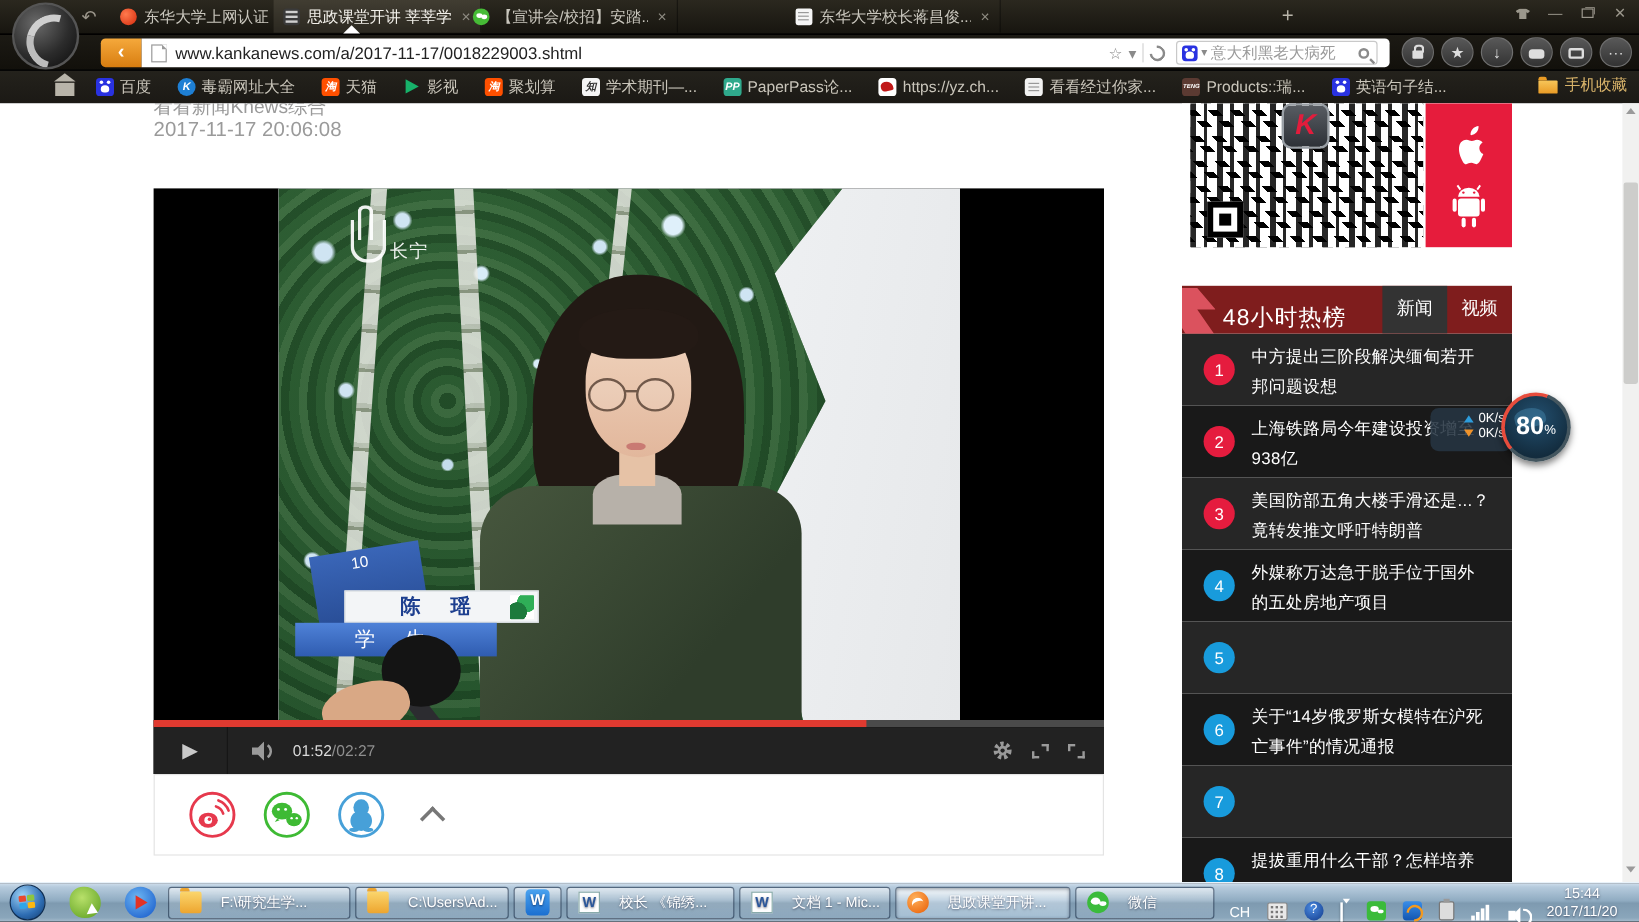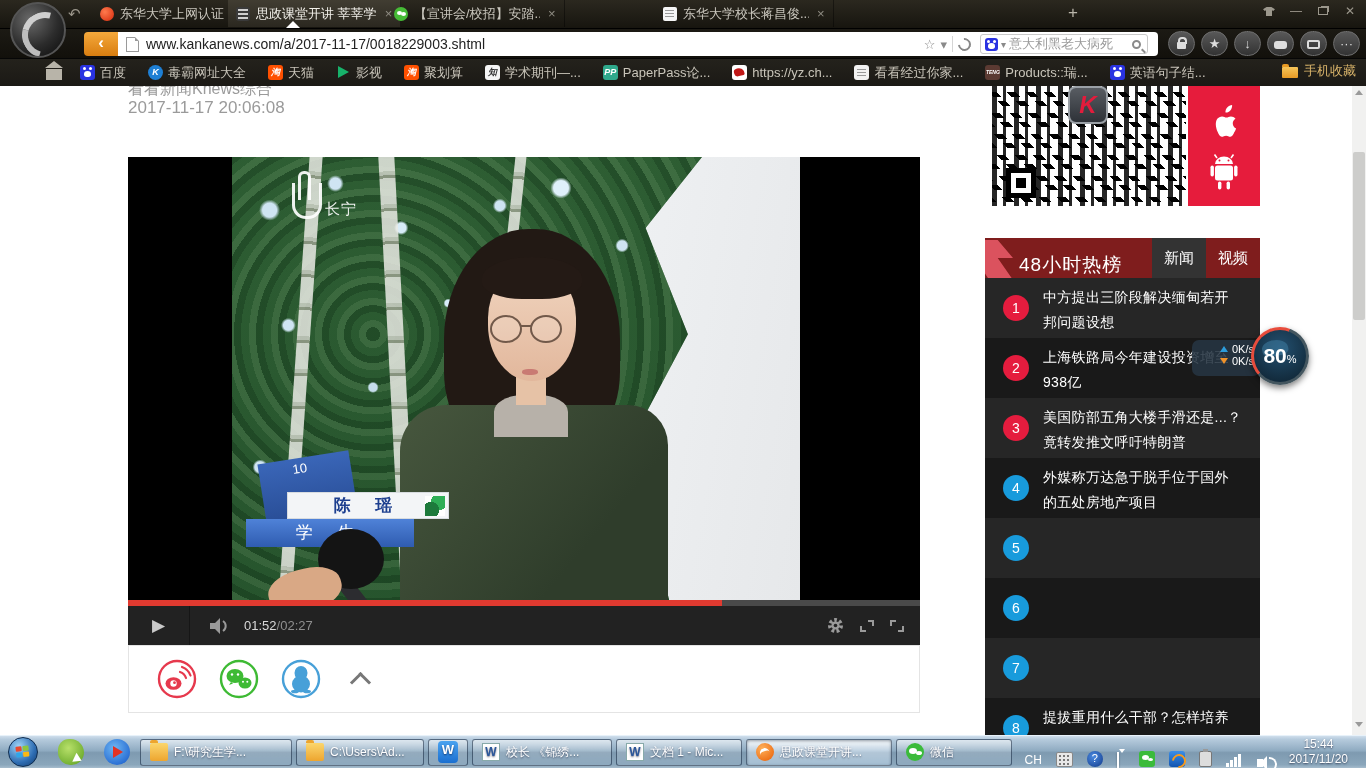--- a/index.html
+++ b/index.html
@@ -242,21 +242,21 @@
   .flag i { position:absolute; width:6px; height:5px; border-radius:1px;}
   .f1{left:0;top:0;background:#e8492f;} .f2{left:7px;top:0;background:#8dc63f;}
   .f3{left:0;top:6px;background:#30a6e8;} .f4{left:7px;top:6px;background:#fcb811;}
   .pinicon { width:26px; height:26px; margin:0 10px; position:relative;}
   .corel { background:radial-gradient(circle at 40% 35%, #b8e06a, #5a9e1e); border-radius:45% 55% 50% 50%;}
   .corel::after{content:""; position:absolute; right:2px; bottom:1px; border-left:8px solid #fff; border-top:5px solid transparent; border-bottom:5px solid transparent; transform:rotate(25deg);}
   .bplayer { background:radial-gradient(circle at 40% 35%, #6db6f2, #1255c9); border-radius:50%;}
   .bplayer::after{content:""; position:absolute; left:9px; top:7px; border-left:10px solid #e33224; border-top:6px solid transparent; border-bottom:6px solid transparent;}
   .tbtn { height:27px; margin-right:4px; border:1px solid rgba(10,30,55,.55); border-radius:3px;
     background:linear-gradient(rgba(255,255,255,.55),rgba(255,255,255,.18) 45%, rgba(150,175,200,.25));
-    display:flex; align-items:center; gap:6px; padding:0 9px; font-size:12px; color:#fff;
+    display:flex; align-items:center; gap:16px; padding:0 9px; font-size:12px; color:#fff;
     text-shadow:0 1px 2px rgba(0,0,30,.55); white-space:nowrap;}
   .tbtn.active { background:linear-gradient(rgba(255,255,255,.85),rgba(235,245,255,.5) 45%, rgba(190,215,235,.5));
     box-shadow:inset 0 1px 3px rgba(0,20,40,.4);}
   .ticon { width:18px; height:18px; position:relative; flex:0 0 auto;}
   .folder { background:linear-gradient(#fbd66d,#eda52f); border-radius:2px;}
   .folder::before{content:""; position:absolute; left:0; top:-3px; width:8px; height:3px; background:#eda52f; border-radius:2px 2px 0 0;}
   .wps { background:linear-gradient(#4aa3f0,#1b6fd0); border-radius:4px; color:#fff; font-weight:bold; font-size:13px; text-align:center; line-height:18px; width:22px; height:22px;}
   .word { background:#fff; border:1px solid #8aa; color:#2b579a; font-weight:bold; font-size:12px; text-align:center; line-height:16px;}
   .cheetah { background:radial-gradient(circle at 35% 30%, #ffb05a, #e85d04); border-radius:50%;}
   .cheetah::after{content:""; position:absolute; left:4px; top:5px; width:10px; height:8px; border-radius:50%;
@@ -546,20 +546,21 @@
     </div>
     <div class="hitem even">
       <span class="rank r-blue">4</span>
       <span class="htext">外媒称万达急于脱手位于国外的五处房地产项目</span>
     </div>
     <div class="hitem odd">
       <span class="rank r-blue">5</span>
     </div>
     <div class="hitem even">
       <span class="rank r-blue">6</span>
+      <span class="htext">关于“14岁俄罗斯女模特在沪死亡事件”的情况通报</span>
     </div>
     <div class="hitem odd">
       <span class="rank r-blue">7</span>
     </div>
     <div class="hitem even cut">
       <span class="rank r-blue">8</span>
       <span class="htext">提拔重用什么干部？怎样培养</span>
     </div>
   </div>
 

